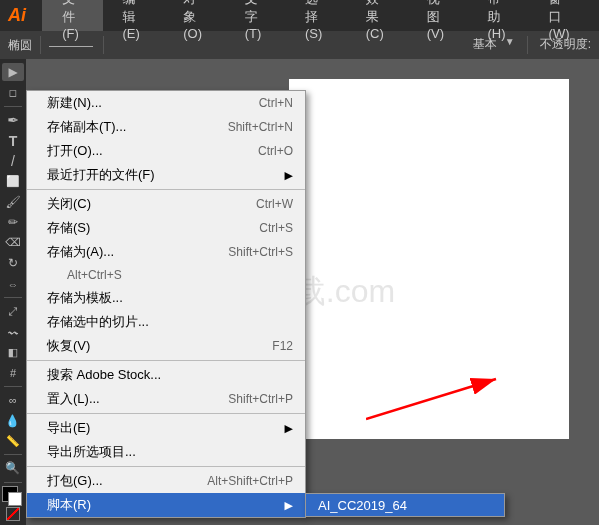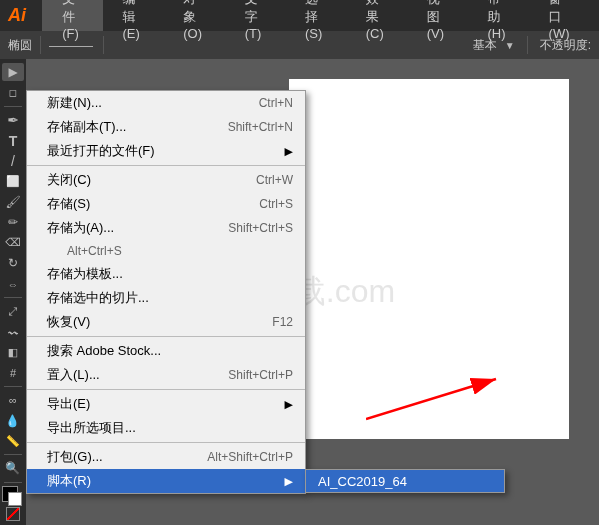--- a/index.html
+++ b/index.html
@@ -61,21 +61,21 @@
     }
     .toolbar-separator {
       width: 1px;
       height: 18px;
       background: #555;
       margin: 0 4px;
     }
     .toolbar-right {
       margin-left: auto;
       display: flex;
-      align-items: center;
+      align-items: flex-start;
       gap: 8px;
     }
     .toolbar-text {
       color: #ccc;
       font-size: 12px;
     }
 
     
     .main-area {
       display: flex;
@@ -311,20 +311,24 @@
 
         <div class="menu-row">
           <span class="row-label">新建(N)...</span>
           <span class="row-shortcut">Ctrl+N</span>
         </div>
         <div class="menu-row">
           <span class="row-label">存储副本(T)...</span>
           <span class="row-shortcut">Shift+Ctrl+N</span>
         </div>
         <div class="menu-row">
+          <span class="row-label">打开(O)...</span>
+          <span class="row-shortcut">Ctrl+O</span>
+        </div>
+        <div class="menu-row">
           <span class="row-label">最近打开的文件(F)</span>
           <span class="row-arrow">▶</span>
         </div>
         <div class="menu-divider"></div>
         <div class="menu-row">
           <span class="row-label">关闭(C)</span>
           <span class="row-shortcut">Ctrl+W</span>
         </div>
         <div class="menu-row">
           <span class="row-label">存储(S)</span>

